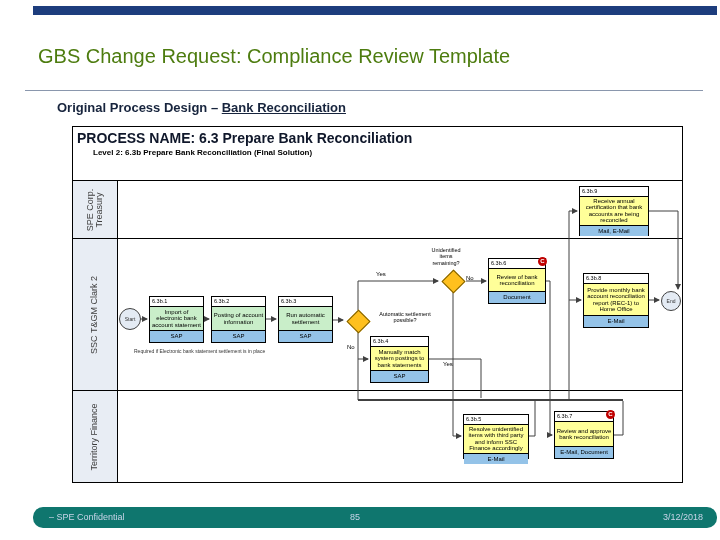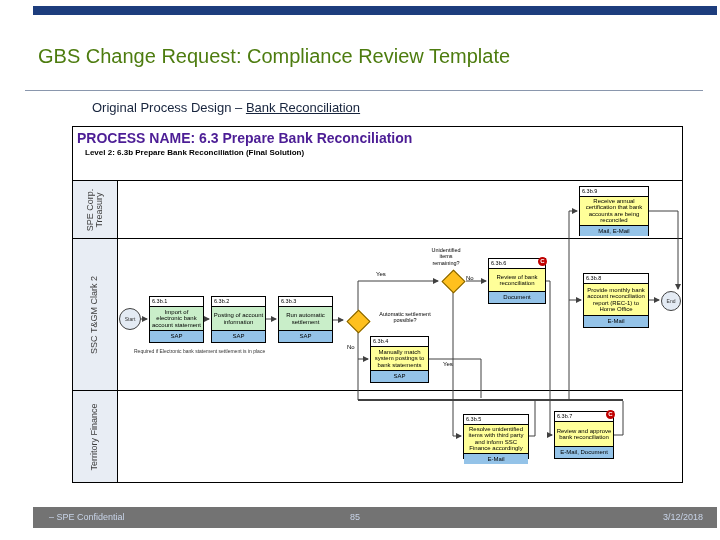--- a/index.html
+++ b/index.html
@@ -3,27 +3,27 @@
 <meta charset="utf-8">
 <style>
   html,body{margin:0;padding:0;}
   body{
     width:720px;height:540px;position:relative;background:#fff;
     font-family:"Liberation Sans", sans-serif;overflow:hidden;
   }
   .topbar{position:absolute;left:33px;top:6px;width:684px;height:9px;background:#1d3d7d;}
   .slide-title{position:absolute;left:38px;top:45px;font-size:20px;font-weight:500;color:#4d7c0f;}
   .rule{position:absolute;left:25px;top:90px;width:678px;height:1px;background:#8a97ad;}
-  .subtitle{position:absolute;left:57px;top:100px;font-size:13px;font-weight:400;color:#17243d;margin-left:35px;}
+  .subtitle{position:absolute;left:57px;top:100px;font-size:13px;font-weight:700;color:#17243d;}
   .subtitle .emph{text-decoration:underline;}
 
   #frame{position:absolute;left:72px;top:126px;width:609px;height:355px;border:1px solid #000;background:#fff;}
   .dheader{position:absolute;left:0;top:0;width:609px;height:54px;border-bottom:1px solid #000;box-sizing:border-box;background:#fff;}
-  .pname{position:absolute;left:4px;top:3px;font-size:14px;font-weight:700;color:#4c1d95;white-space:nowrap;}
-  .plevel{position:absolute;left:12px;top:21px;font-size:8px;font-weight:700;color:#000;white-space:nowrap;}
+  .pname{position:absolute;left:4px;top:3px;font-size:14px;font-weight:700;color:#0f172a;white-space:nowrap;}
+  .plevel{position:absolute;left:20px;top:21px;font-size:8px;font-weight:700;color:#000;white-space:nowrap;}
 
   .lane{position:absolute;left:0;width:609px;box-sizing:border-box;border-bottom:1px solid #000;}
   .lane-labelcell{position:absolute;left:0;top:0;bottom:0;width:45px;background:#e8edf4;border-right:1px solid #000;box-sizing:border-box;}
   .lane-labeltext{position:absolute;left:50%;top:50%;transform:translate(-50%,-50%) rotate(-90deg);
     text-align:center;font-size:9px;color:#3d3d3d;line-height:1.05;}
 
   svg.connectors{position:absolute;left:0;top:0;}
 
   .task{position:absolute;border:1px solid #000;box-sizing:border-box;display:flex;flex-direction:column;background:#fff;}
   .task .num{height:9px;font-size:5.5px;line-height:9px;padding-left:2px;border-bottom:1px solid #000;background:#fff;color:#000;}
@@ -35,21 +35,21 @@
   .badge{position:absolute;top:-2px;right:-2px;width:9px;height:9px;border-radius:50%;background:#c00000;
     color:#fff;font-size:6px;font-weight:700;line-height:9px;text-align:center;}
 
   .gw{position:absolute;width:17px;height:17px;background:#ffc01e;border:1px solid #7f6000;transform:rotate(45deg);box-sizing:border-box;}
   .gw-label{position:absolute;font-size:5.5px;line-height:1.15;text-align:center;color:#000;}
   .evt{position:absolute;border-radius:50%;background:#e4ebf4;border:1px solid #404040;box-sizing:border-box;
     display:flex;align-items:center;justify-content:center;font-size:5px;color:#333;}
   .elabel{position:absolute;font-size:6px;color:#000;}
   .note{position:absolute;font-size:5px;color:#333;white-space:nowrap;}
 
-  .footer{position:absolute;left:33px;top:507px;width:684px;height:21px;background:#737373;color:#c8d4e8;font-size:9px;}
+  .footer{position:absolute;left:33px;top:507px;width:684px;height:21px;background:#0f766e;color:#c8d4e8;font-size:9px;border-radius:10px;}
   .footer .fleft{position:absolute;left:16px;top:5px;}
   .footer .fpage{position:absolute;left:0;right:40px;top:5px;text-align:center;}
   .footer .fdate{position:absolute;right:14px;top:5px;}
 </style>
 </head>
 <body>
 
 <div class="topbar"></div>
 <div class="slide-title">GBS Change Request: Compliance Review Template</div>
 <div class="rule"></div>

